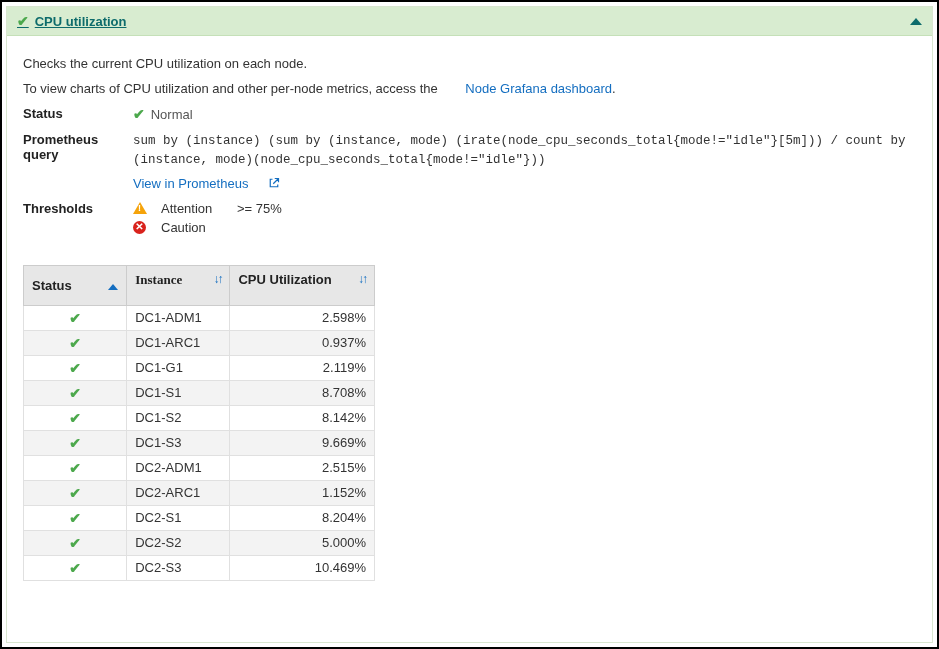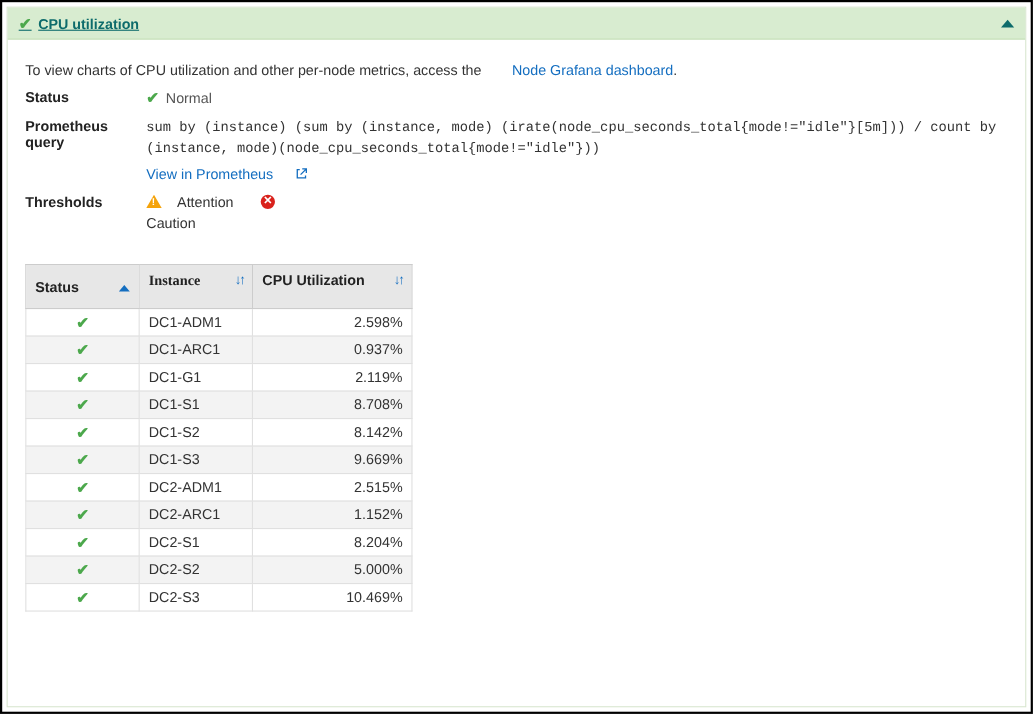--- a/index.html
+++ b/index.html
@@ -186,20 +186,21 @@
   <div class="panel-header">
     <div class="panel-title">
       <span class="check-icon">✔</span>
       <span>CPU utilization</span>
     </div>
     <span class="chev-up"></span>
   </div>
 
   <div class="panel-body">
 
+    <div class="desc-line">Checks the current CPU utilization on each node.</div>
 
     <div class="desc-line">
       <span>To view charts of CPU utilization and other per-node metrics, access the </span>
       <span class="link">Node Grafana dashboard</span><span>.</span>
     </div>
 
     <div class="info-row">
       <div class="info-label">Status</div>
       <div class="info-val status-wrap">
         <span class="check-icon">✔</span>
@@ -222,20 +223,21 @@
       </div>
     </div>
 
     <div class="info-row">
       <div class="info-label">Thresholds</div>
       <div class="info-val thresh-grid">
         <span class="warn-triangle">
               <span>!</span>
             </span>
         <span>Attention</span>
+        <span>&gt;= 75%</span>
         <span class="caution-circle">✕</span>
         <span>Caution</span>
       </div>
     </div>
 
     <table class="data">
       <thead>
         <tr>
           <th class="status-col">
             <span>Status</span>

